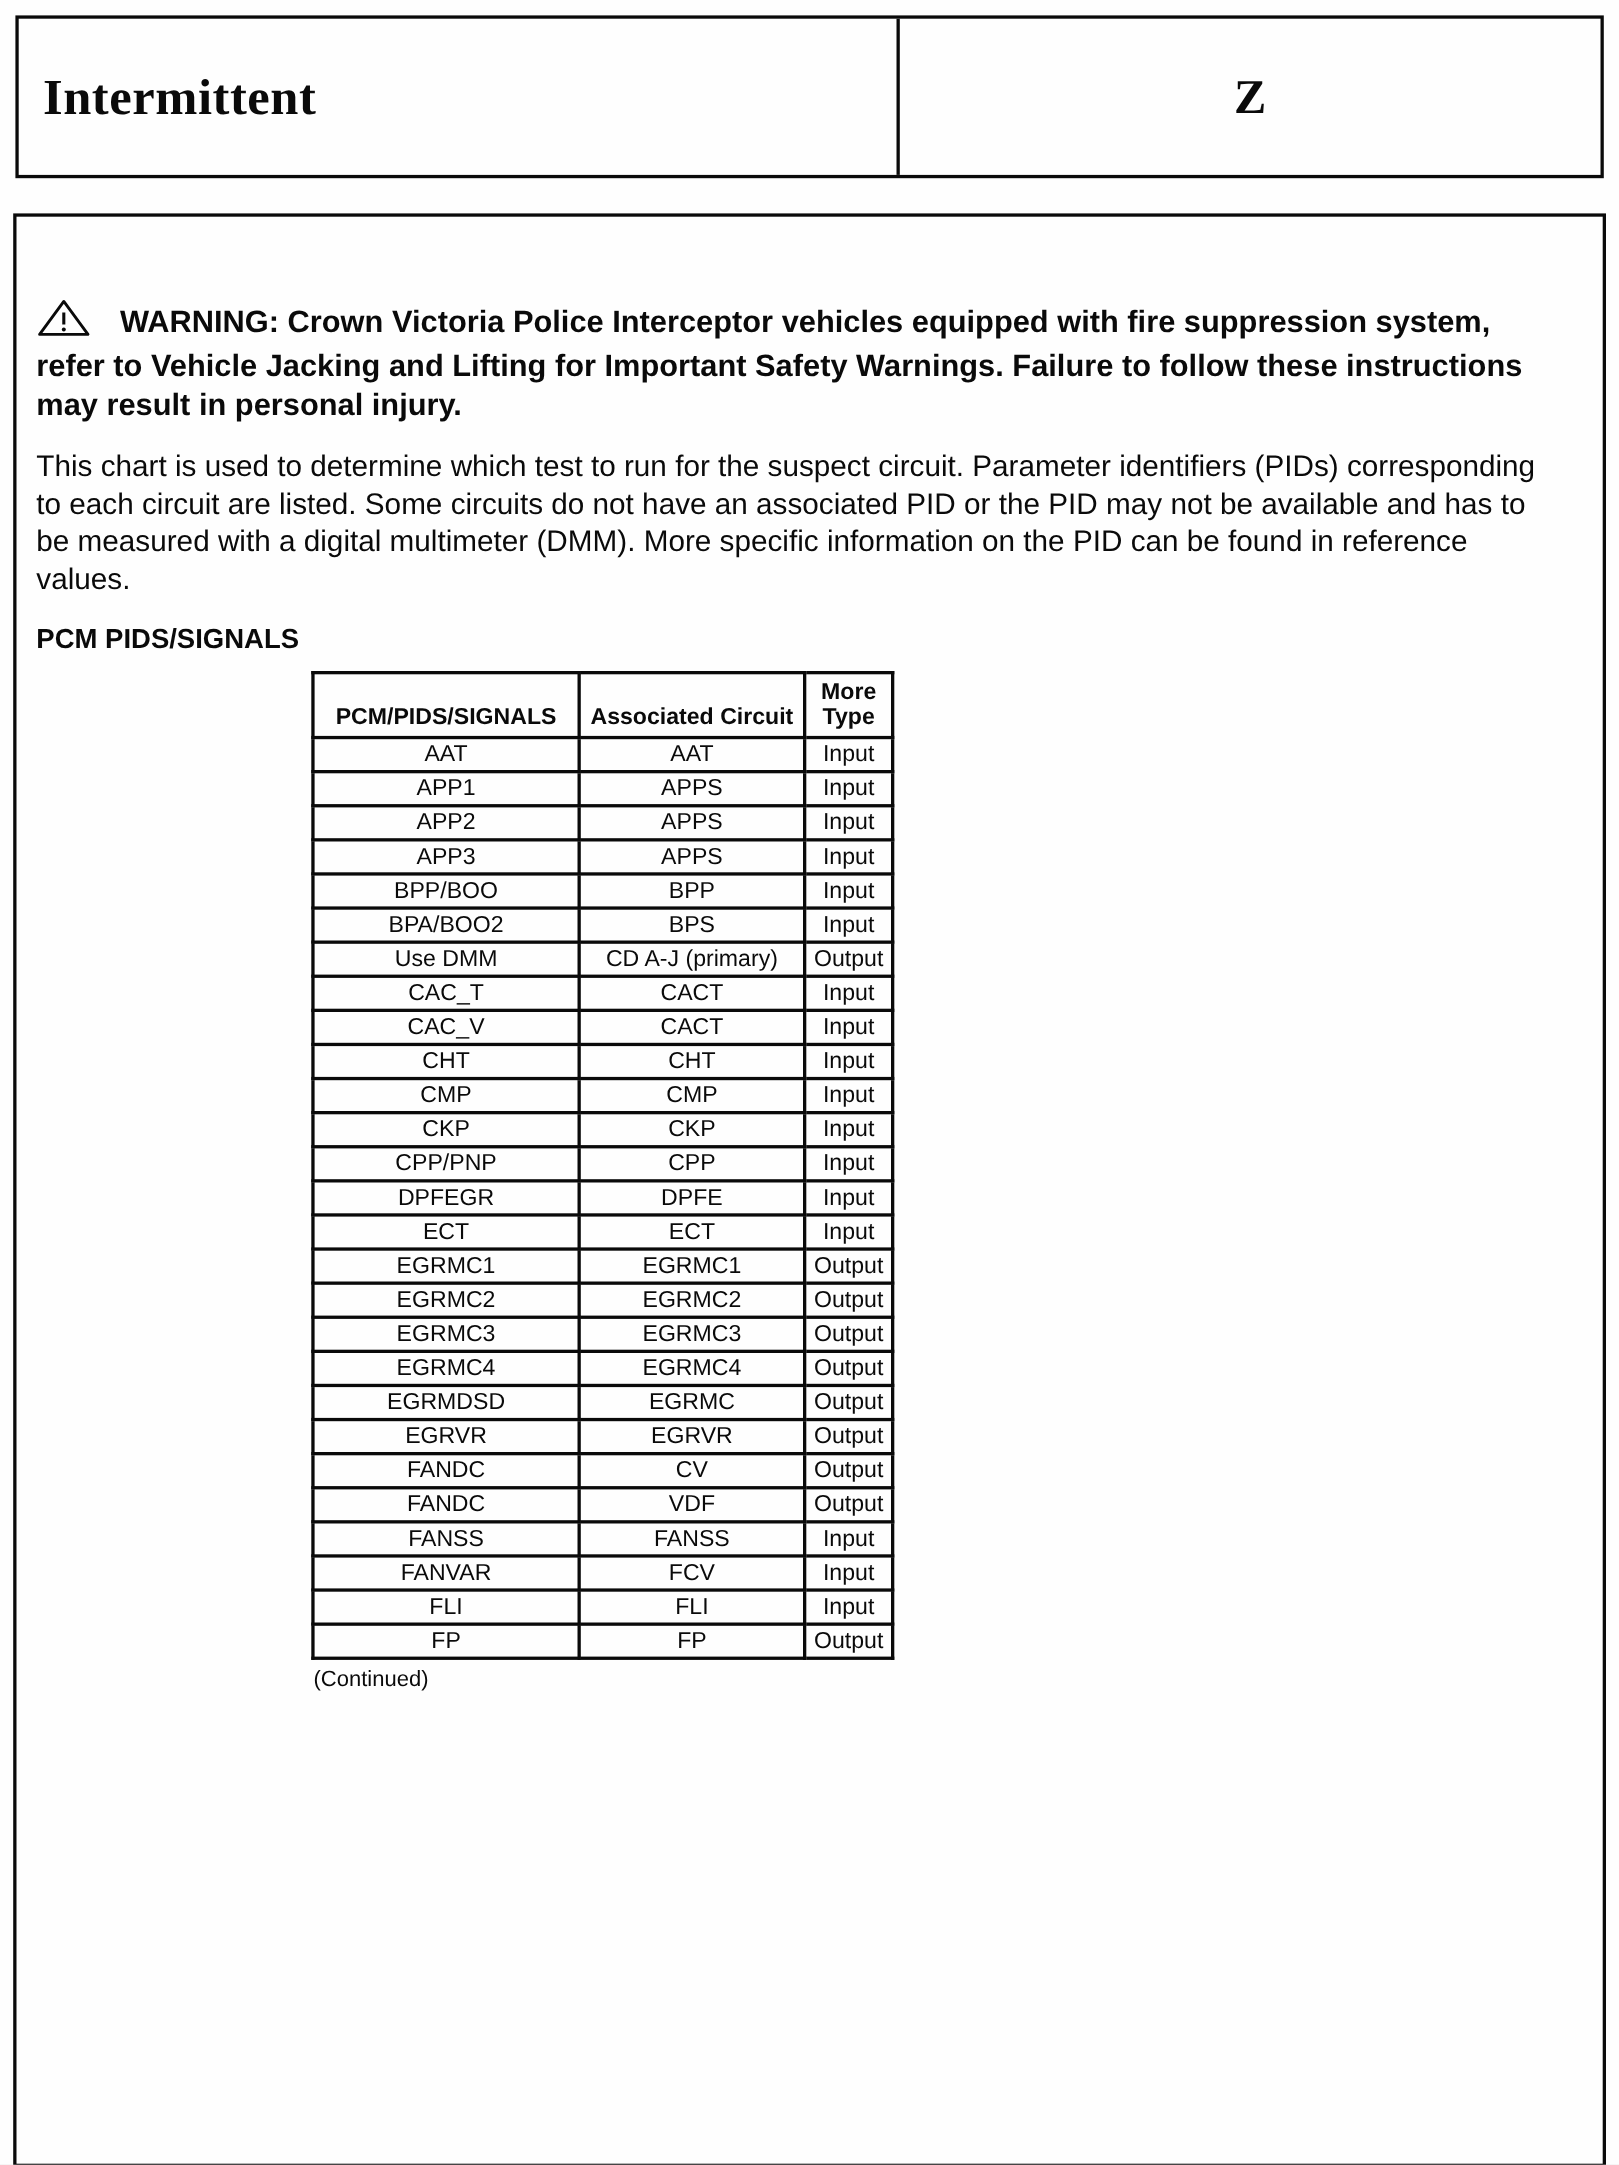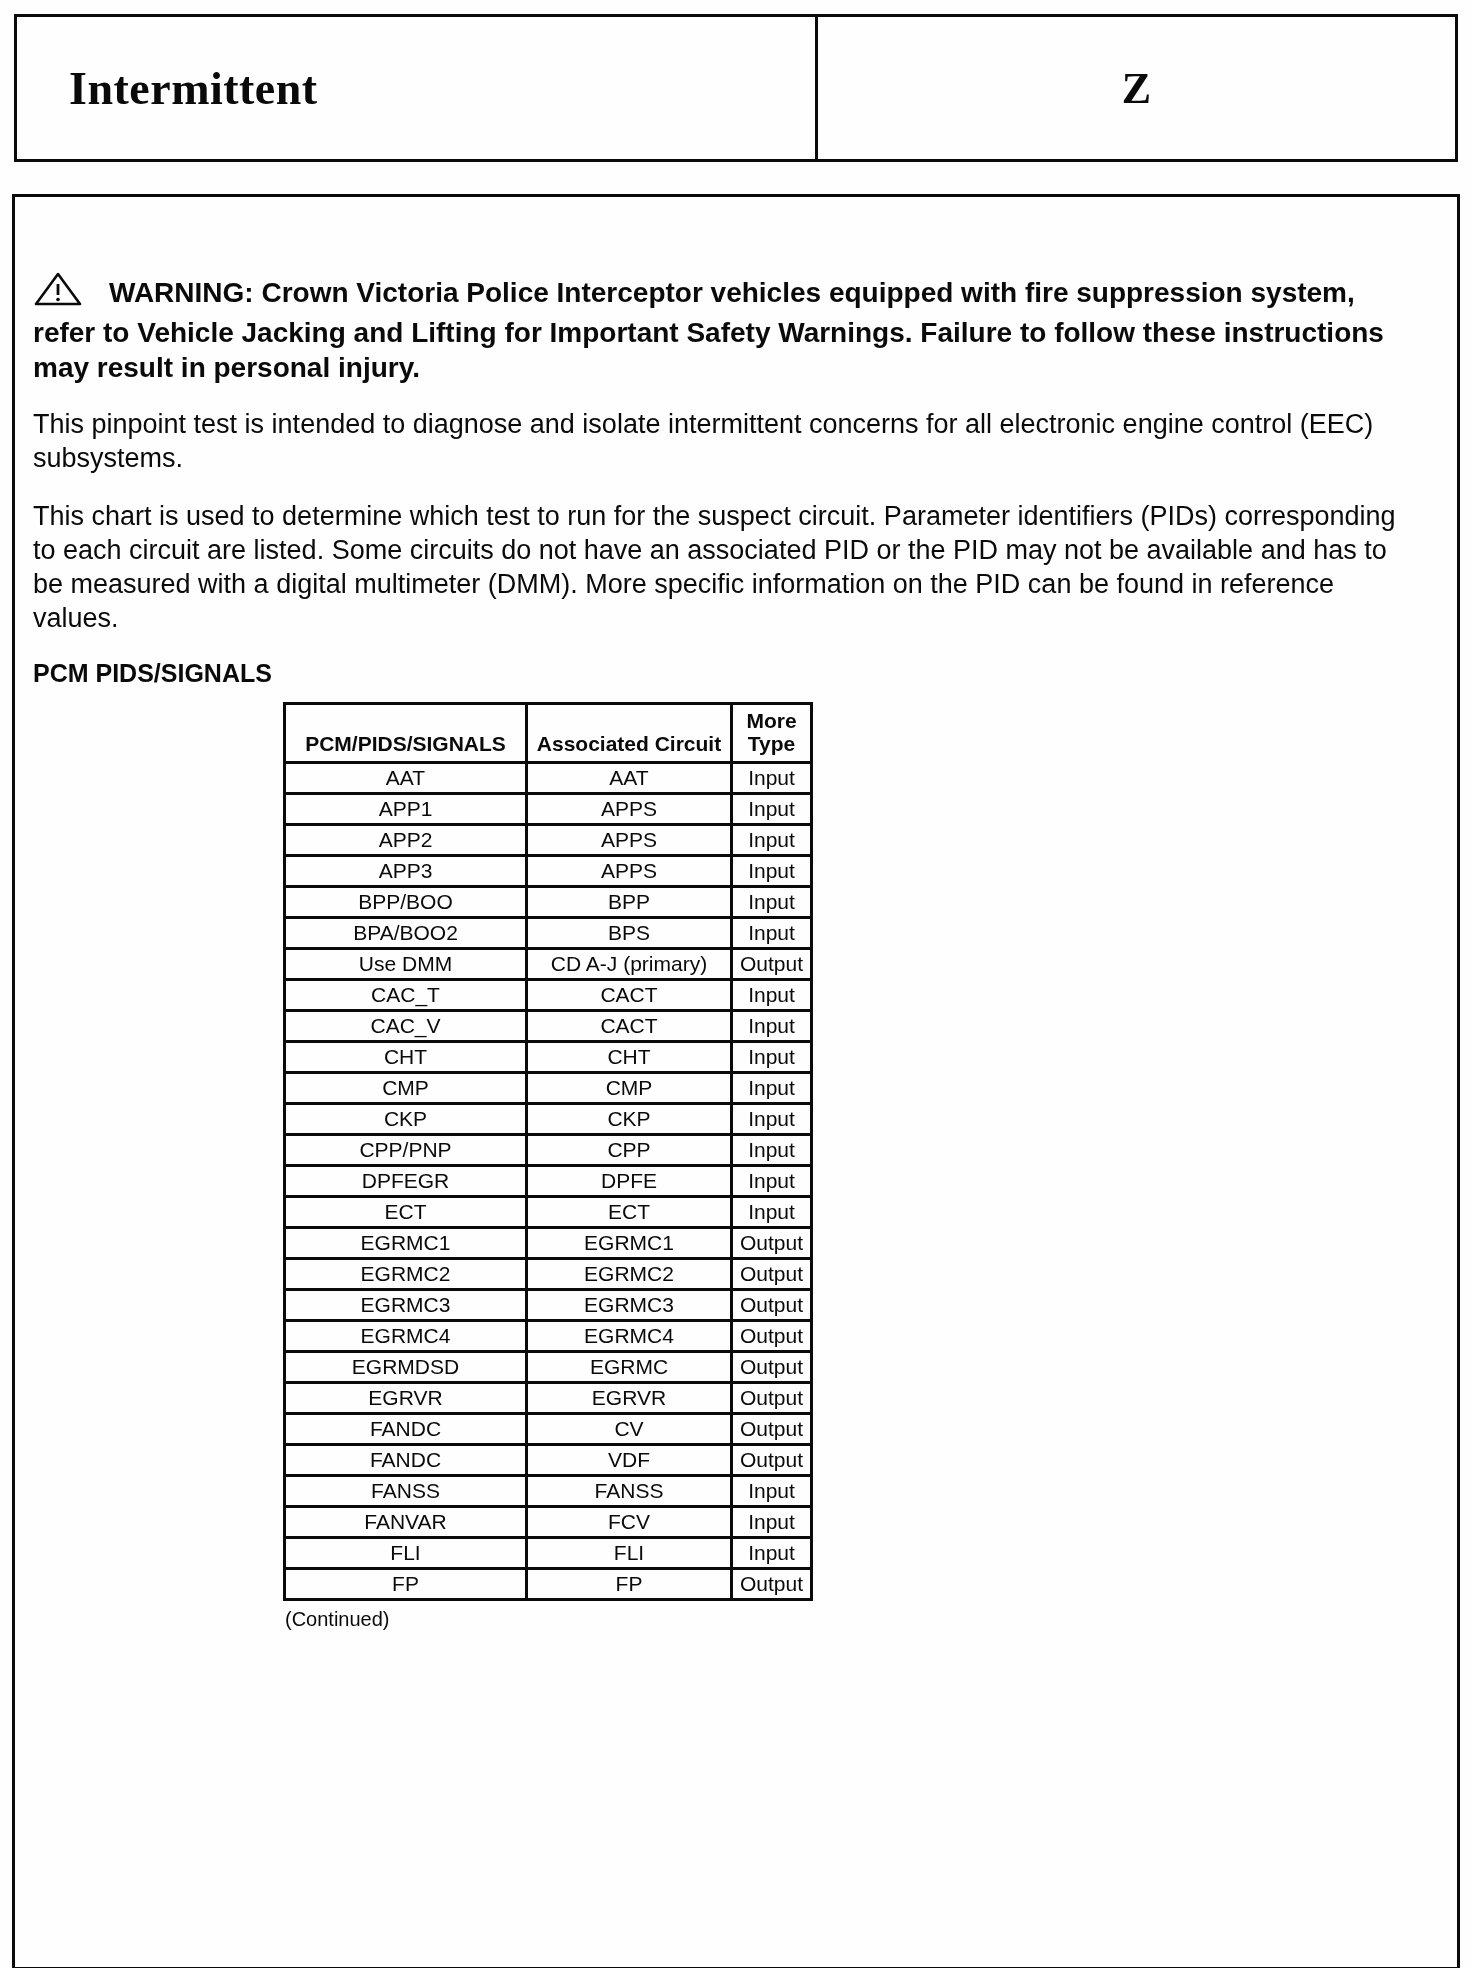--- a/index.html
+++ b/index.html
@@ -21,21 +21,21 @@
     left: 14px; top: 14px;
     width: 1444px; height: 148px;
     border: 3px solid #0a0a0a;
     display: flex;
     background: #fefefe;
   }
   .header-left {
     width: 55.7%;
     border-right: 3px solid #0a0a0a;
     display: flex; align-items: center;
-    padding-left: 52px;
+    padding-left: 22px;
   }
   .header-title {
     font-family: "Liberation Serif", serif;
     font-weight: bold;
     font-size: 46px;
     letter-spacing: 0.5px;
   }
   .header-right {
     flex: 1;
     display: flex; align-items: center; justify-content: center;
@@ -140,21 +140,20 @@
       <span class="warn-icon">
         <svg width="50" height="36" viewBox="0 0 50 36" aria-hidden="true">
           <path d="M25 3 L47 33 L3 33 Z" fill="none" stroke="#0a0a0a" stroke-width="2.6" stroke-linejoin="round"></path>
           <line x1="25" y1="13" x2="25" y2="24" stroke="#0a0a0a" stroke-width="2.8"></line>
           <circle cx="25" cy="28.5" r="1.8" fill="#0a0a0a"></circle>
         </svg>
       </span><span>WARNING:</span>
       <span>Crown Victoria Police Interceptor vehicles equipped with fire suppression system, refer to Vehicle Jacking and Lifting for Important Safety Warnings. Failure to follow these instructions may result in personal injury.</span>
     </p>
 
-    <p class="para">This pinpoint test is intended to diagnose and isolate intermittent concerns for all electronic engine control (EEC) subsystems.</p>
 
     <p class="para">This chart is used to determine which test to run for the suspect circuit. Parameter identifiers (PIDs) corresponding to each circuit are listed. Some circuits do not have an associated PID or the PID may not be available and has to be measured with a digital multimeter (DMM). More specific information on the PID can be found in reference values.</p>
 
     <div class="section-heading">PCM PIDS/SIGNALS</div>
 
     <table class="pid-table">
       <colgroup>
         <col class="col-1">
         <col class="col-2">
         <col class="col-3">

